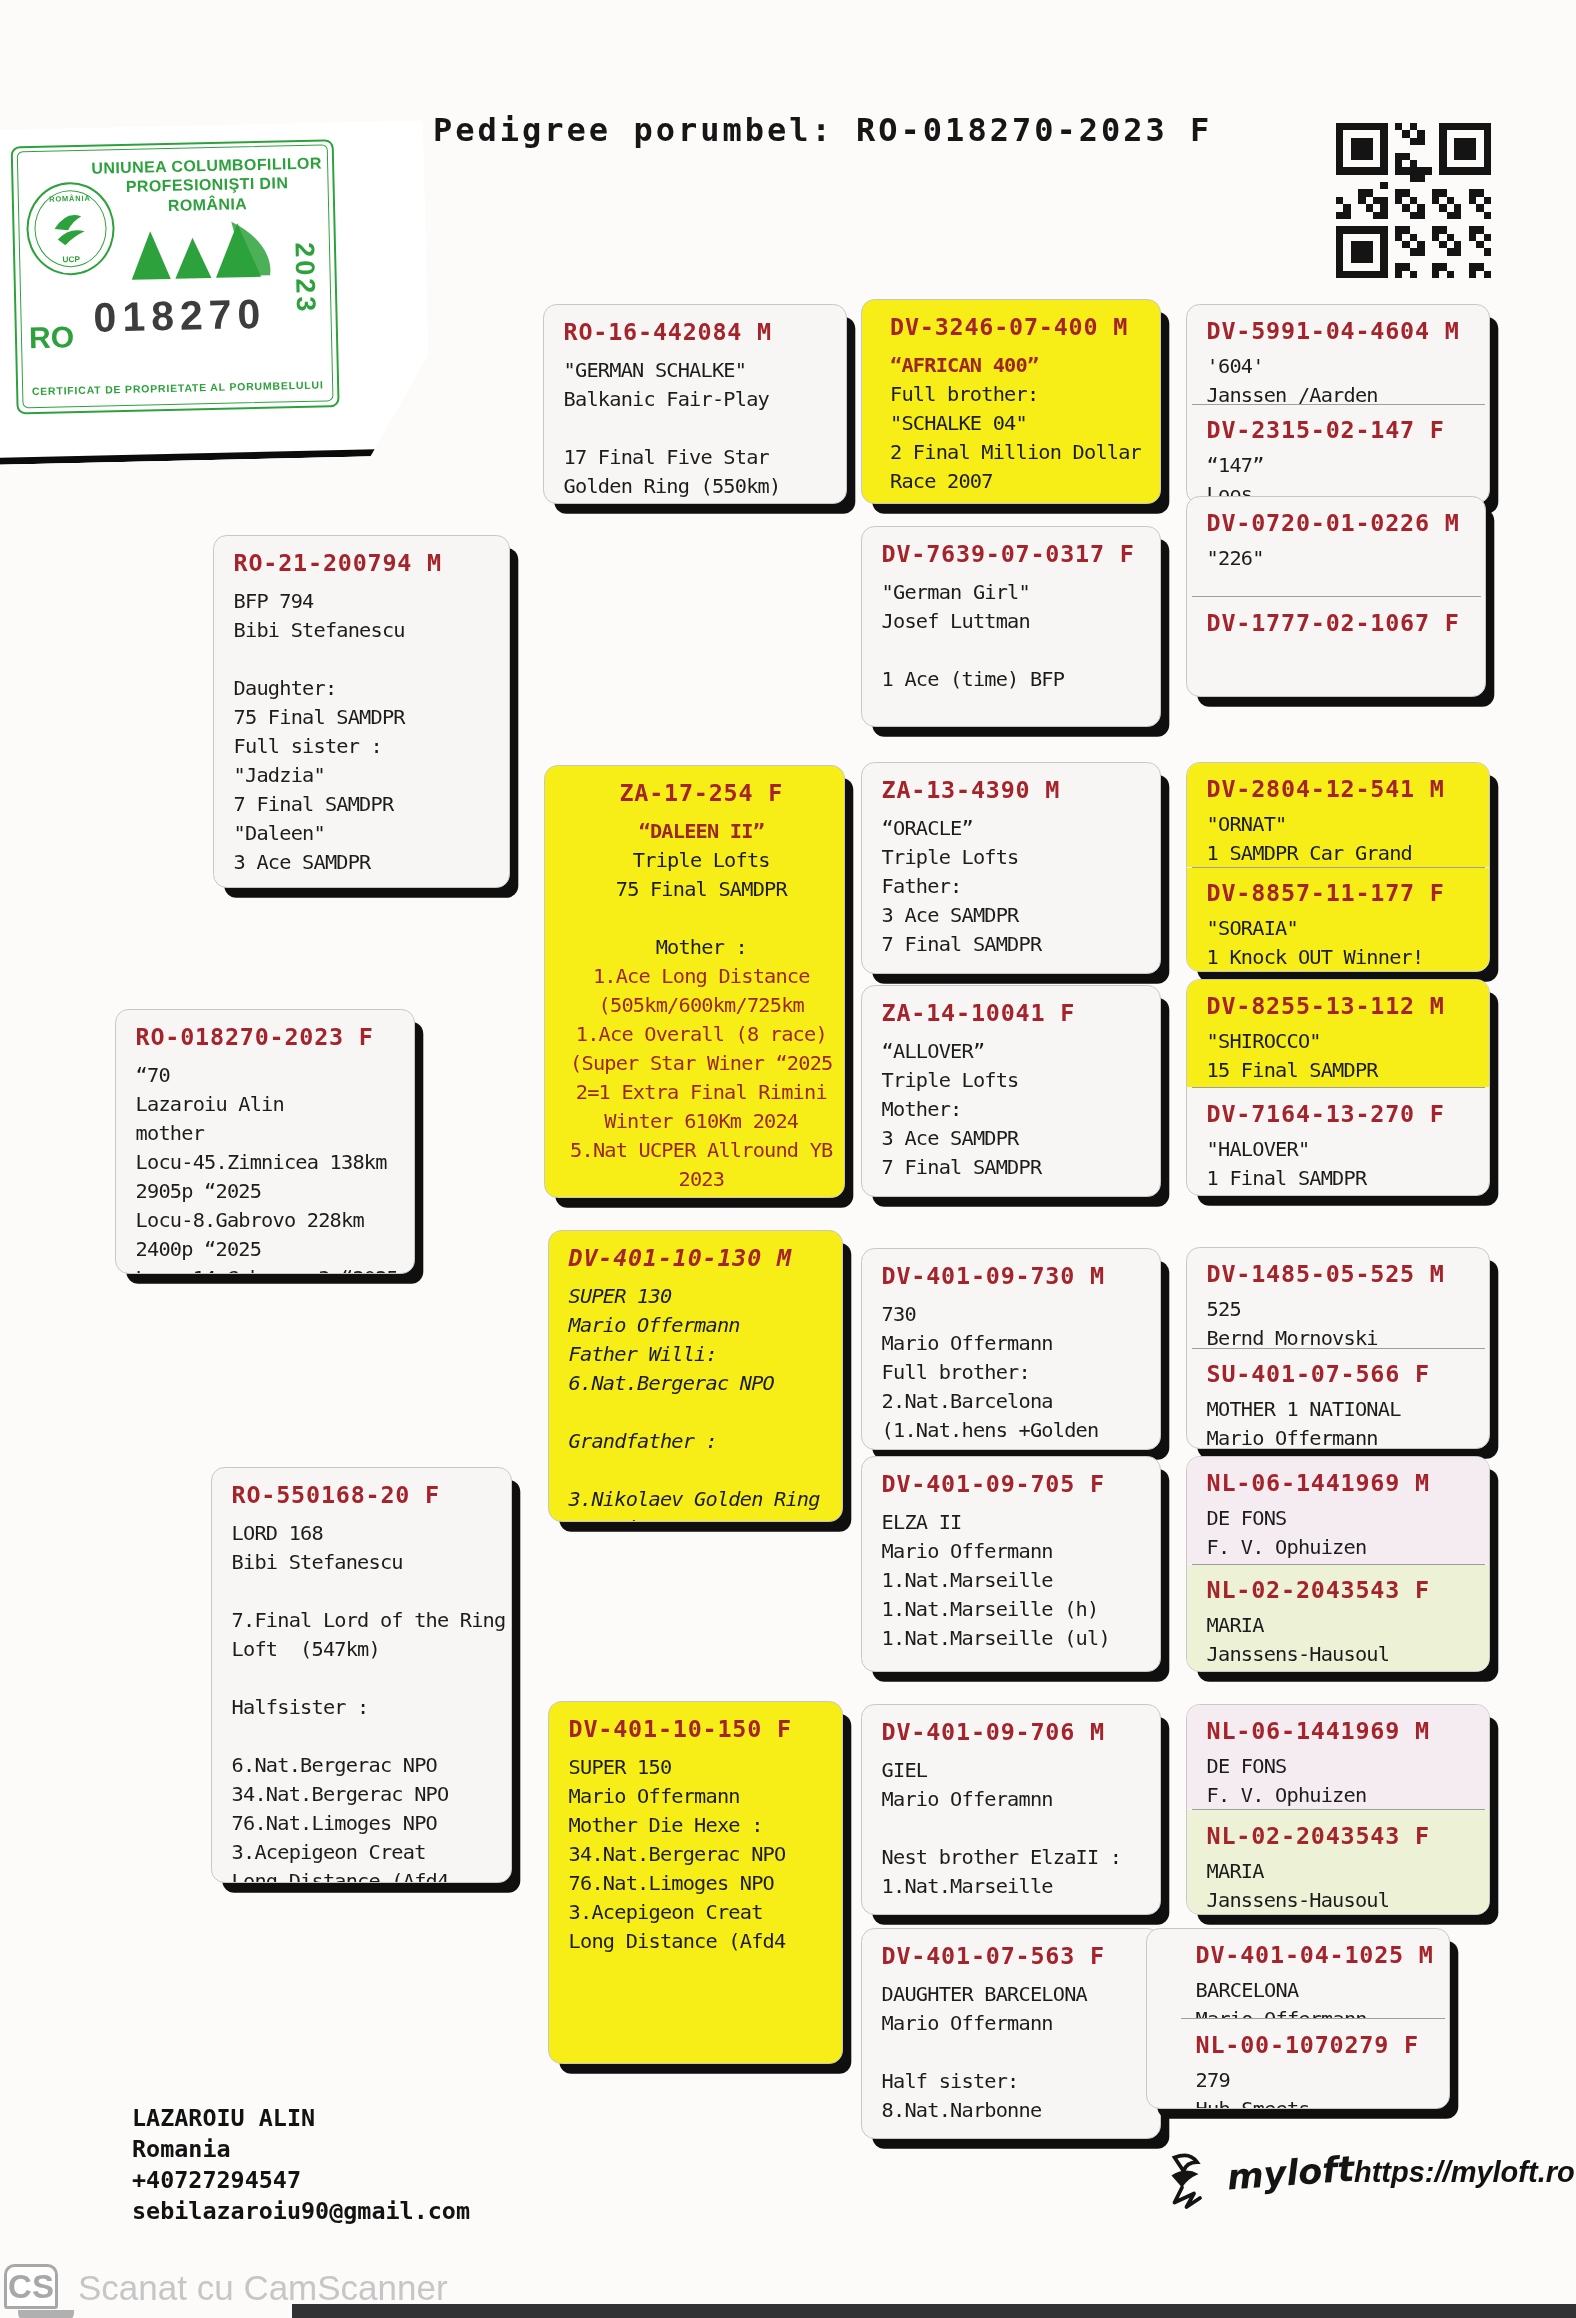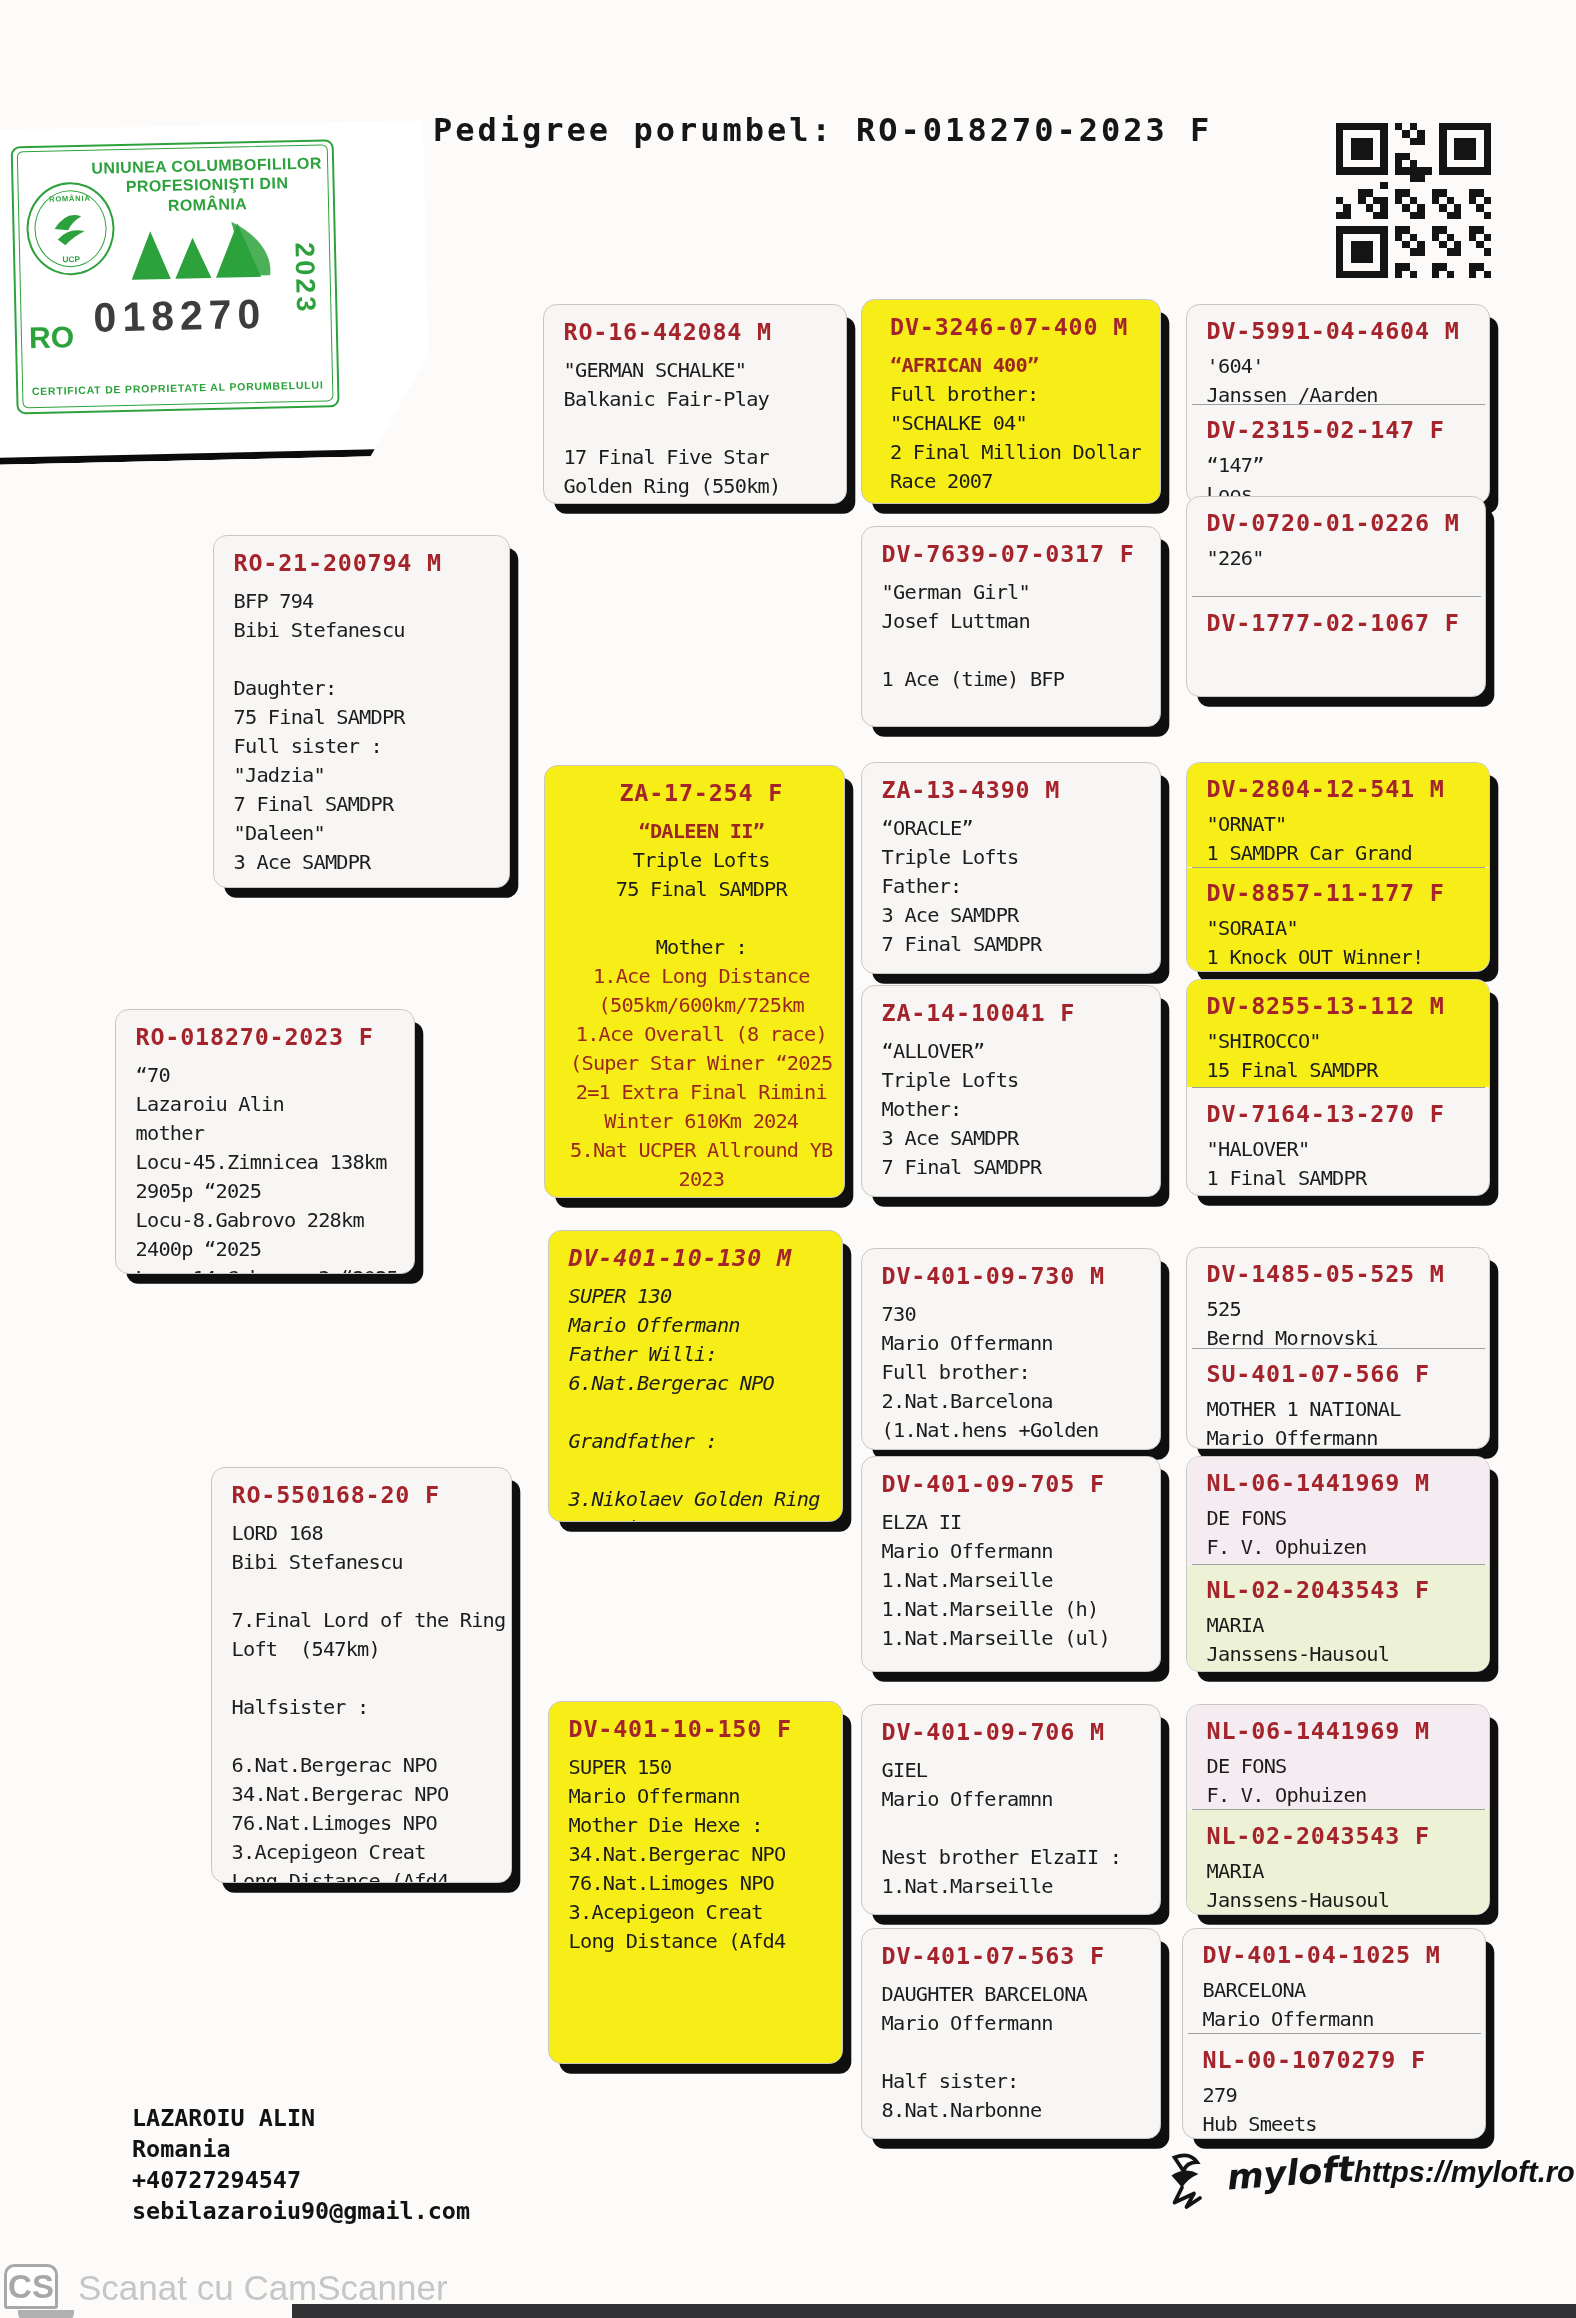--- a/index.html
+++ b/index.html
@@ -522,21 +522,21 @@
         <div class="bline">DE FONS</div>
         <div class="bline">F. V. Ophuizen</div>
       </div>
     <div class="pdivider"></div>
     <div class="sub green">
         <div class="bhead">NL-02-2043543 F</div>
         <div class="bline">MARIA</div>
         <div class="bline">Janssens-Hausoul</div>
       </div>
   </div>
-  <div class="pbox pair" style="left:1182px;top:1928px;width:304px;height:211px;">
+  <div class="pbox pair" style="left:1146px;top:1928px;width:304px;height:181px;padding-left:29px;">
     <div class="sub">
         <div class="bhead">DV-401-04-1025 M</div>
         <div class="bline">BARCELONA</div>
         <div class="bline">Mario Offermann</div>
       </div>
     <div class="pdivider"></div>
     <div class="sub">
         <div class="bhead">NL-00-1070279 F</div>
         <div class="bline">279</div>
         <div class="bline">Hub Smeets</div>

